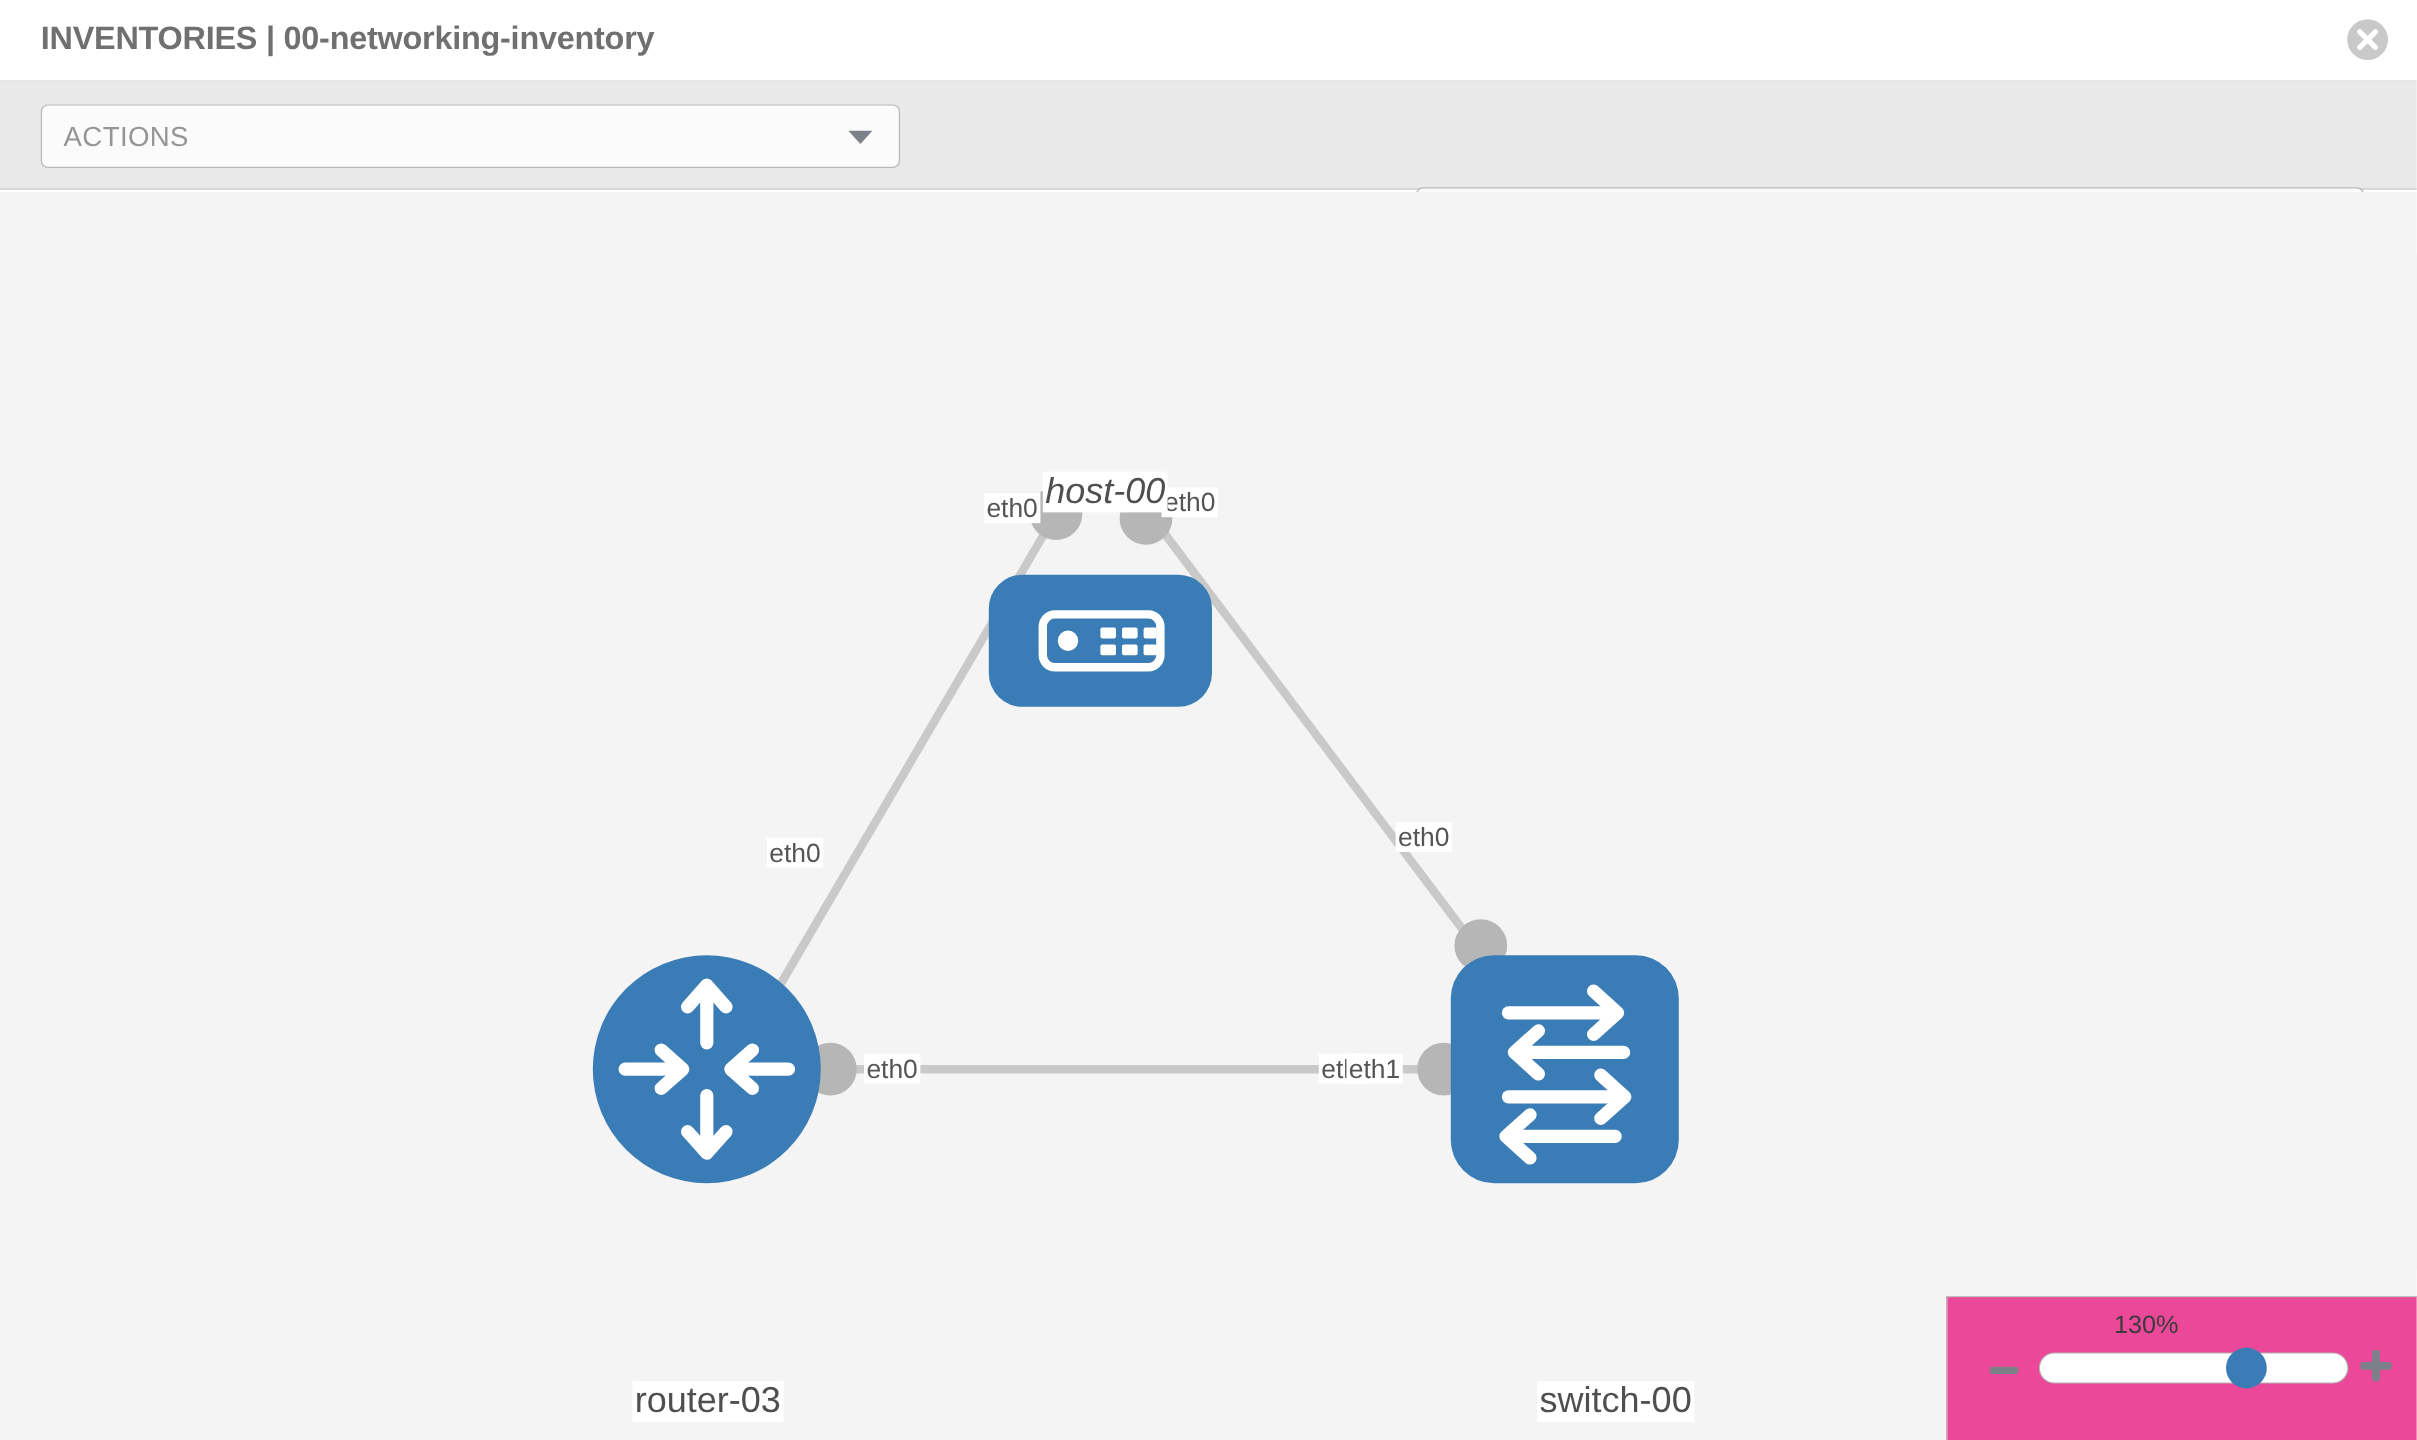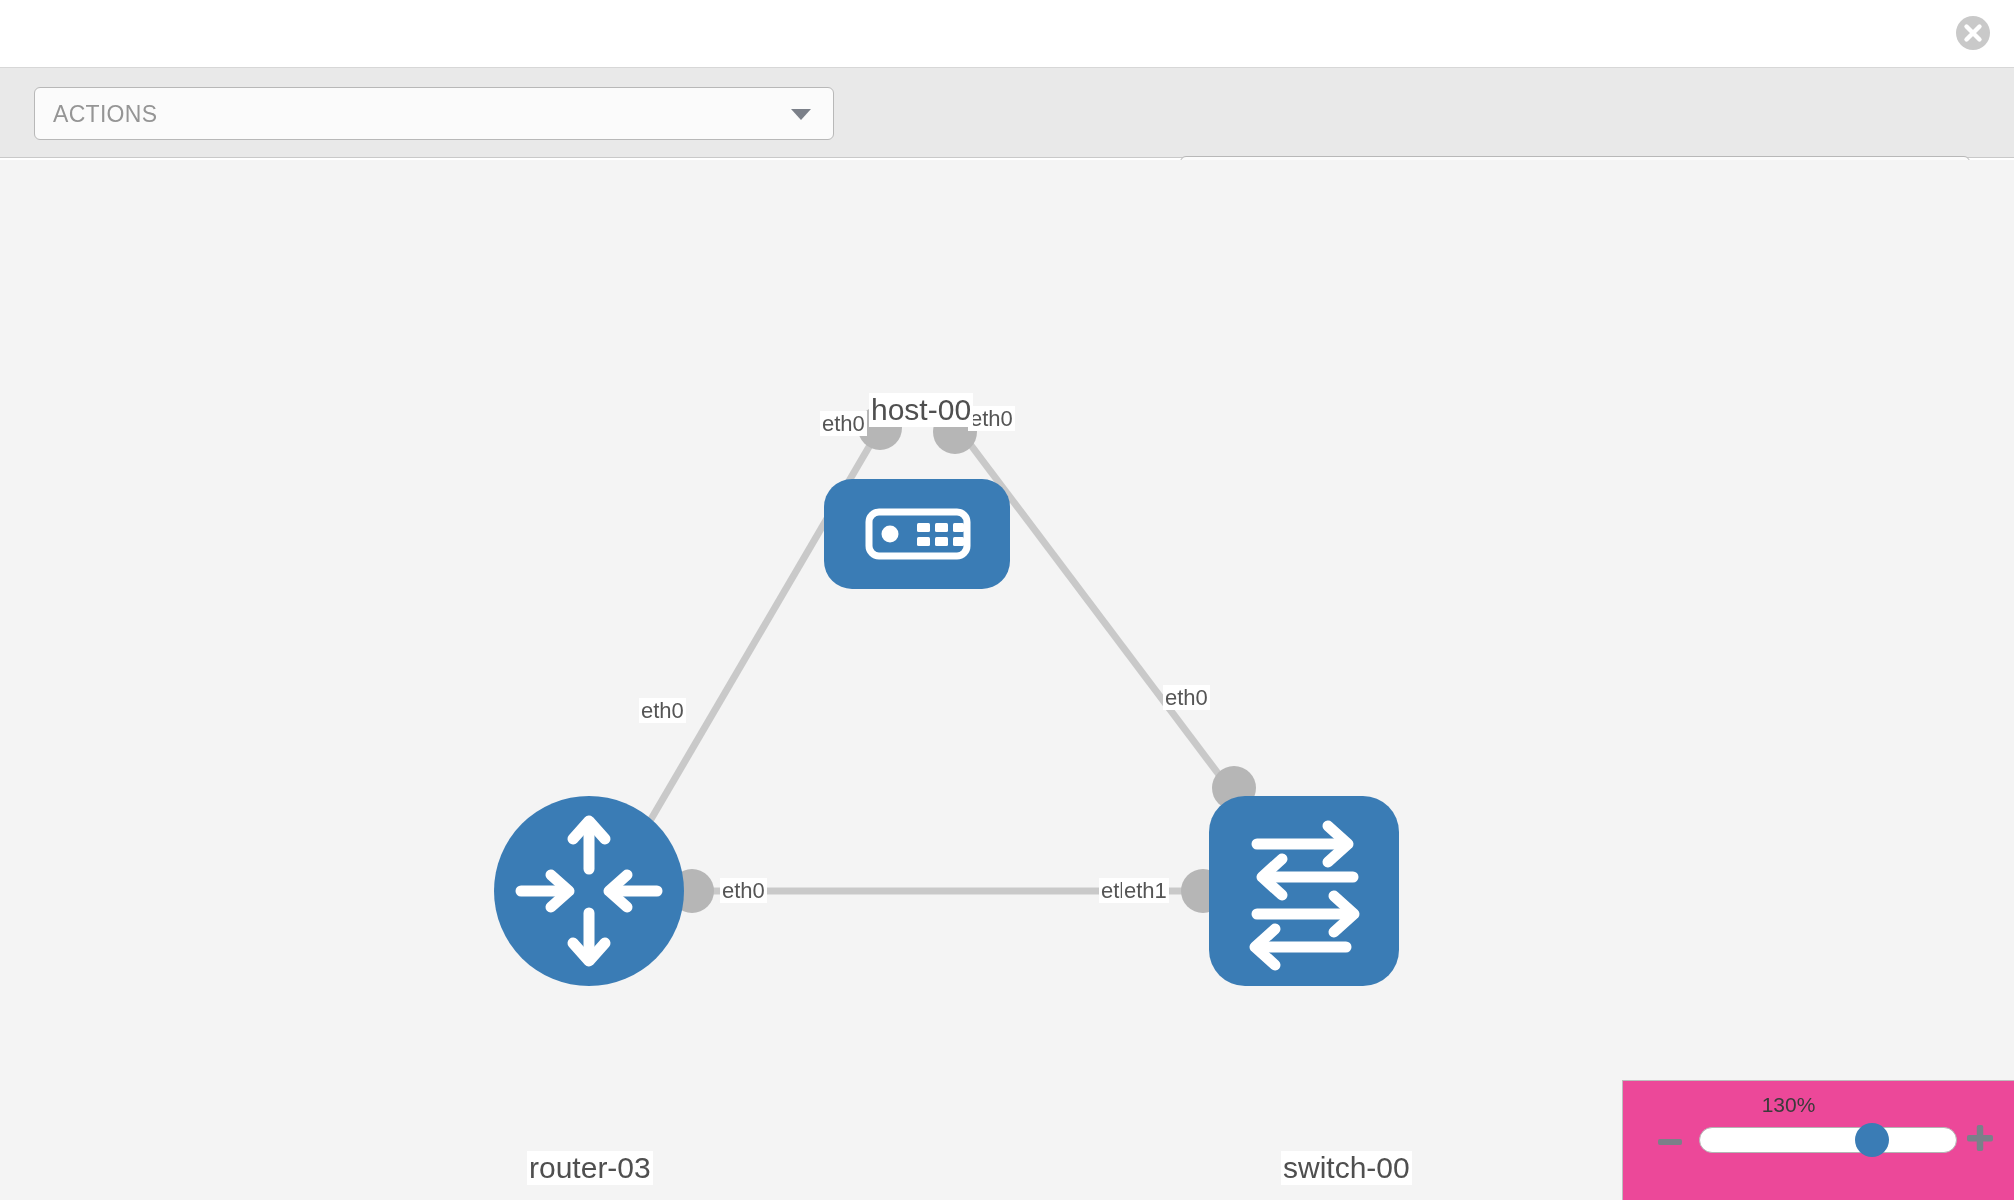--- a/index.html
+++ b/index.html
@@ -56,21 +56,21 @@
     width: 2014px;
     height: 90px;
     background: #e9e9e9;
     border-bottom: 1px solid #c9c9c9;
     box-sizing: border-box;
   }
   .actions-select {
     position: absolute;
     left: 34px;
     top: 19px;
-    width: 800px;
+    width: 716px;
     height: 53px;
     background: #fbfbfb;
     border: 1px solid #b8b8b8;
     border-radius: 6px;
     box-sizing: border-box;
     cursor: pointer;
     text-align: center;
   }
   .actions-label {
     position: absolute;
@@ -204,20 +204,21 @@
     height: 34px;
     border-radius: 50%;
     background: #3a7cb5;
     cursor: grab;
   }
 </style>
 </head>
 <body>
 
 <div class="header">
+  <div class="page-title">INVENTORIES | 00-networking-inventory</div>
   <button class="close-btn">
     <span>
       <svg width="38" height="38" viewBox="0 0 38 38">
         <circle cx="19" cy="19" r="17" fill="#c9c9c9"></circle>
         <path d="M12.5 12.5 L25.5 25.5 M25.5 12.5 L12.5 25.5" stroke="#ffffff" stroke-width="4.4" stroke-linecap="round"></path>
       </svg>
     </span>
   </button>
 </div>
 
@@ -323,21 +324,21 @@
         <path d="M1334 736 L1354 754 L1334 772"></path>
 
         <path d="M1346 787 L1257 787"></path>
         <path d="M1275 769 L1255 787 L1275 805"></path>
       </g>
     </g>
   </svg>
 
   <span class="chip chip-if" style="left:820px; top:251px;">eth0</span>
   <span class="chip chip-if" style="left:968px; top:246px;">eth0</span>
-  <span class="chip chip-name" style="left:869px; top:233px;">host-00</span>
+  <span class="chip chip-name" style="left:869px; top:233px;font-style:italic;">host-00</span>
 
   <span class="chip chip-if" style="left:639px; top:538px;">eth0</span>
   <span class="chip chip-if" style="left:1163px; top:525px;">eth0</span>
 
   <span class="chip chip-if" style="left:720px; top:718px;">eth0</span>
   <span class="chip chip-if" style="left:1099px; top:718px;">eth</span>
   <span class="chip chip-if" style="left:1122px; top:718px;">eth1</span>
 
   <span class="chip chip-name" style="left:527px; top:991px;">router-03</span>
   <span class="chip chip-name" style="left:1241px; top:991px;margin-left:40px;">switch-00</span>

